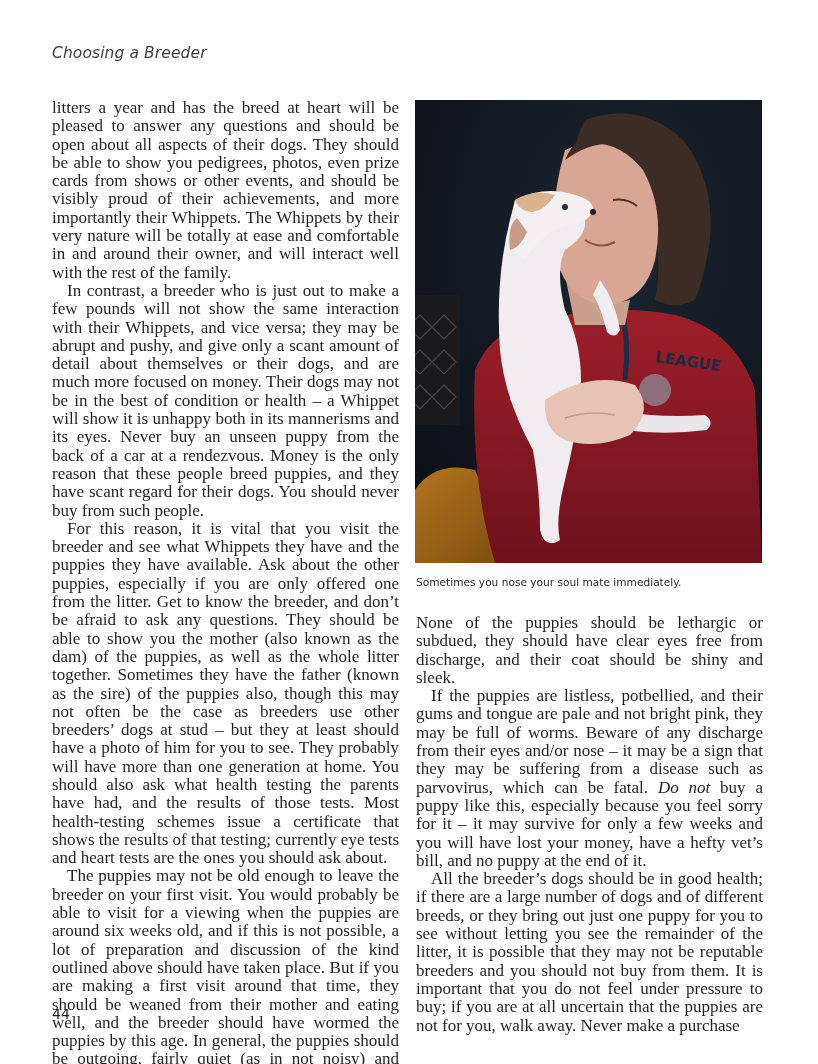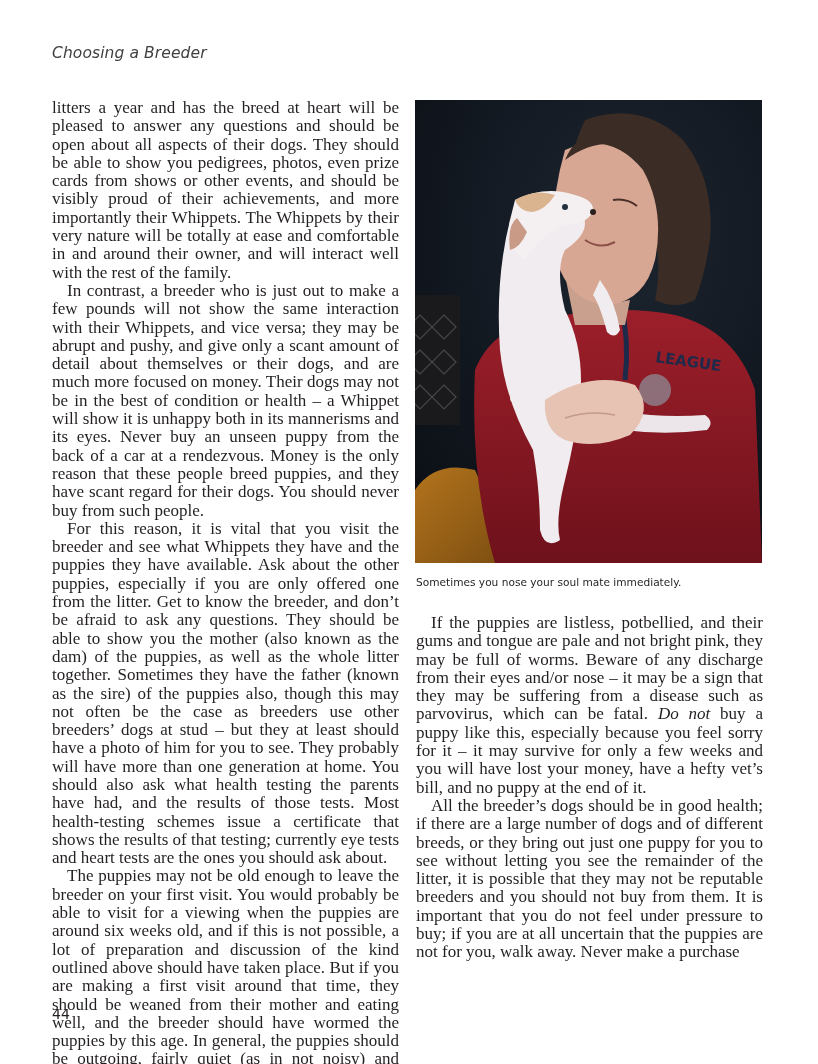--- a/index.html
+++ b/index.html
@@ -108,17 +108,18 @@
     <path d="M160 300 Q220 320 290 315 Q300 322 292 330 Q230 338 165 322 Z" fill="#ece6ea"></path>
 
     <path d="M130 300 Q175 270 220 285 Q240 310 215 335 Q180 350 150 340 Q128 330 130 300 Z" fill="#e6c3b3"></path>
     <path d="M150 318 Q175 310 200 315" stroke="#c49a88" stroke-width="1.5" fill="none"></path>
   </svg>
 </div>
 
 <div class="caption">Sometimes you nose your soul mate immediately.</div>
 
 <div class="col col-right">
+  <p class="noindent">None of the puppies should be lethargic or subdued, they should have clear eyes free from discharge, and their coat should be shiny and sleek.</p>
   <p><span>If the puppies are listless, potbellied, and their gums and tongue are pale and not bright pink, they may be full of worms. Beware of any discharge from their eyes and/or nose – it may be a sign that they may be suffering from a disease such as parvovirus, which can be fatal. </span><em>Do not</em><span> buy a puppy like this, especially because you feel sorry for it – it may survive for only a few weeks and you will have lost your money, have a hefty vet’s bill, and no puppy at the end of it.</span></p>
   <p>All the breeder’s dogs should be in good health; if there are a large number of dogs and of different breeds, or they bring out just one puppy for you to see without let­ting you see the remainder of the litter, it is possible that they may not be reputable breeders and you should not buy from them. It is important that you do not feel under pressure to buy; if you are at all uncertain that the pup­pies are not for you, walk away. Never make a purchase</p>
 </div>
 
 <div class="folio">44</div>
 
 </body></html>

